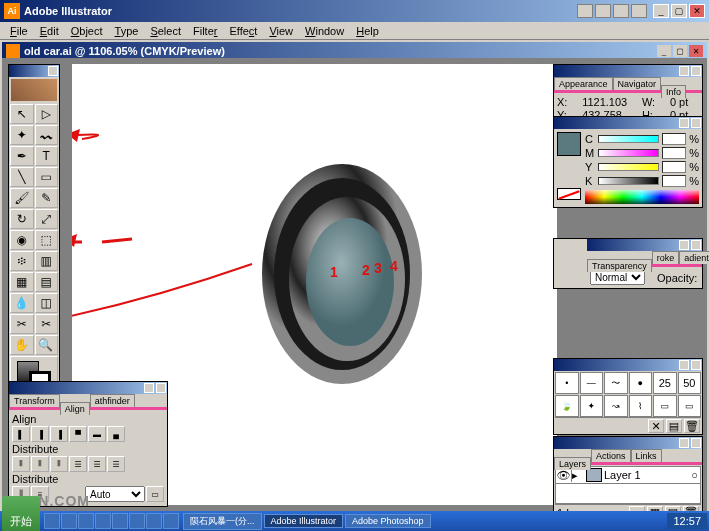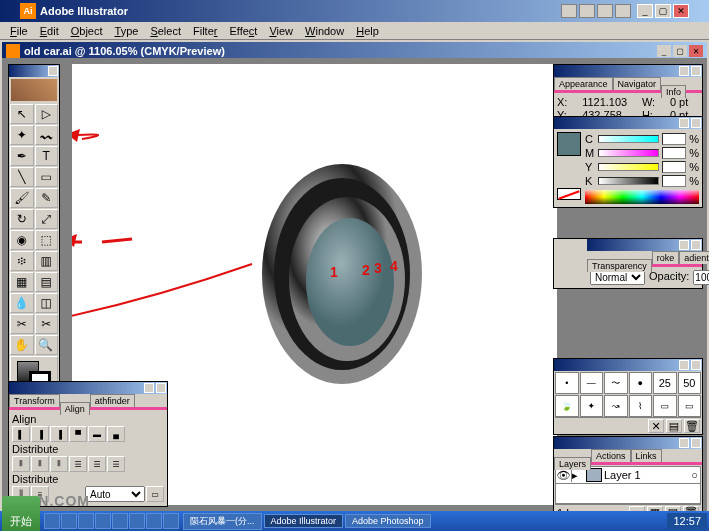--- a/index.html
+++ b/index.html
@@ -1,18 +1,18 @@
 <!DOCTYPE html>
 <html><head>
 <meta charset="utf-8">
 <style>
 * { margin: 0; padding: 0; box-sizing: border-box; font-family: "Tahoma", sans-serif; font-size: 11px; }
 body { background: #d4d0c8; width: 709px; height: 531px; overflow: hidden; position: relative; }
 
-.titlebar { background: linear-gradient(to right, #0a246a, #a6caf0); height: 22px; display: flex; align-items: center; padding: 0 20px; color: white; }
+.titlebar { background: linear-gradient(to right, #0a246a, #a6caf0); height: 22px; display: flex; align-items: center; padding: 0 4px; color: white; }
 .titlebar .icon { width: 16px; height: 16px; background: #ff8800; margin-right: 4px; display: flex; align-items: center; justify-content: center; font-size: 9px; font-weight: bold; }
 .titlebar .title { flex: 1; font-weight: bold; }
 .titlebar .winbtns { display: flex; gap: 2px; }
 .titlebar .winbtns span { width: 16px; height: 14px; background: #d4d0c8; border: 1px solid #fff; color: black; display: flex; align-items: center; justify-content: center; font-size: 9px; cursor: pointer; }
 .titlebar .extra-icons { display:flex; gap:2px; margin-right:6px; }
 .titlebar .extra-icons span { width:16px; height:14px; background:#d4d0c8; border:1px solid #808080; }
 
 .menubar { background: #d4d0c8; height: 18px; display: flex; align-items: center; padding: 0 4px; border-bottom: 1px solid #808080; }
 .menubar span { padding: 0 6px; cursor: pointer; }
 .menubar span u { text-decoration: underline; }
@@ -287,21 +287,21 @@
     <div class="panel-title">
         <span class="grip"></span>
         <span class="btn"></span>
         <span class="btn"></span>
       </div>
     <div class="panel-tabs">
       <span class="tab active">Transparency</span>
       <span class="tab">roke</span>
       <span class="tab">adient</span>
     </div>
-    <div class="panel-body" style="display:flex; gap:4px; ">
+    <div class="panel-body" style="display:flex; gap:12px; align-items:center">
       <select><option>Normal</option></select>
       <span>Opacity:</span>
       <input value="100" style="">
       <span>%</span>
     </div>
   </div>
 
   <div class="panel styles-panel">
     <div class="panel-title">
         <span class="grip"></span>

